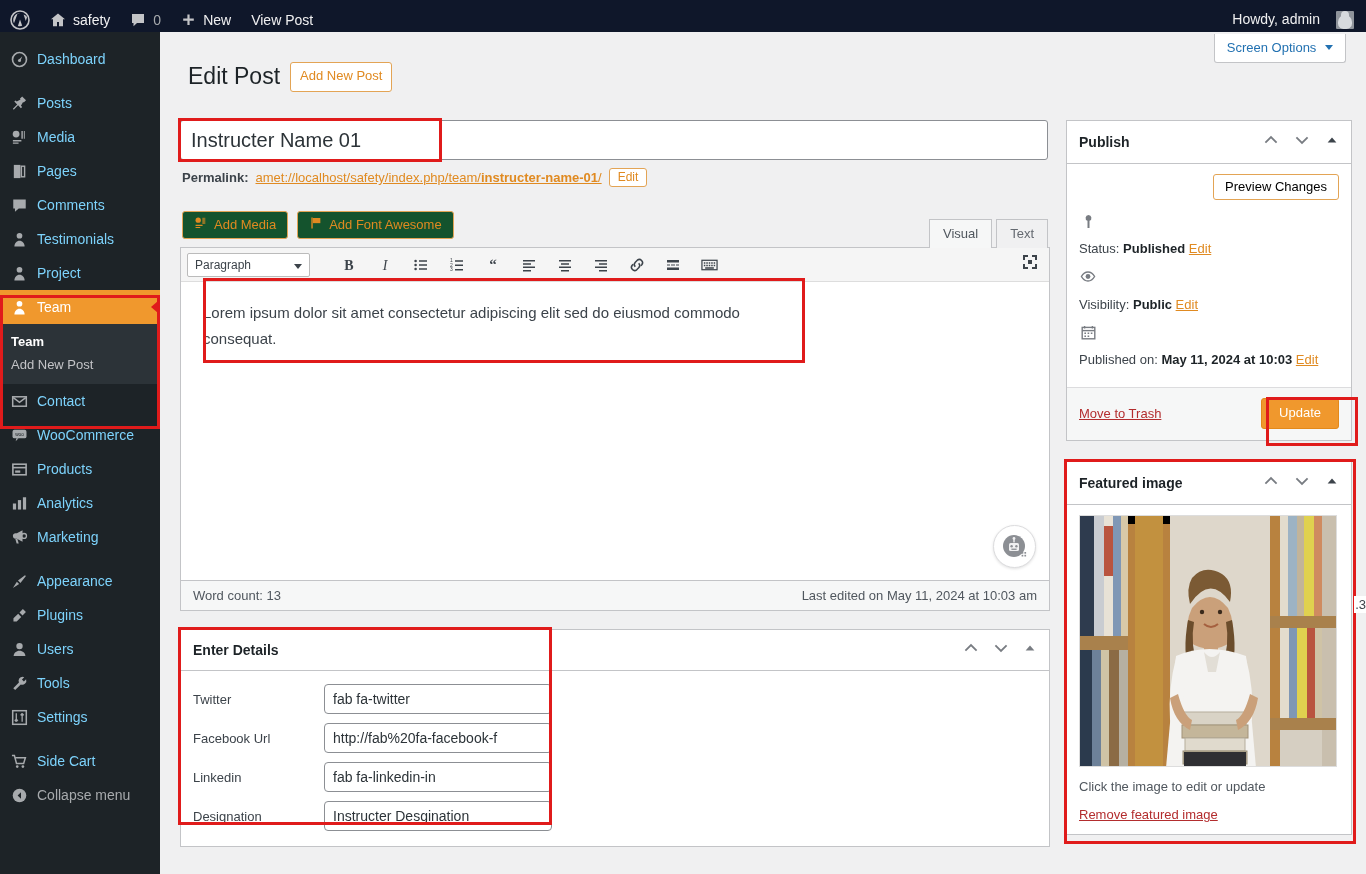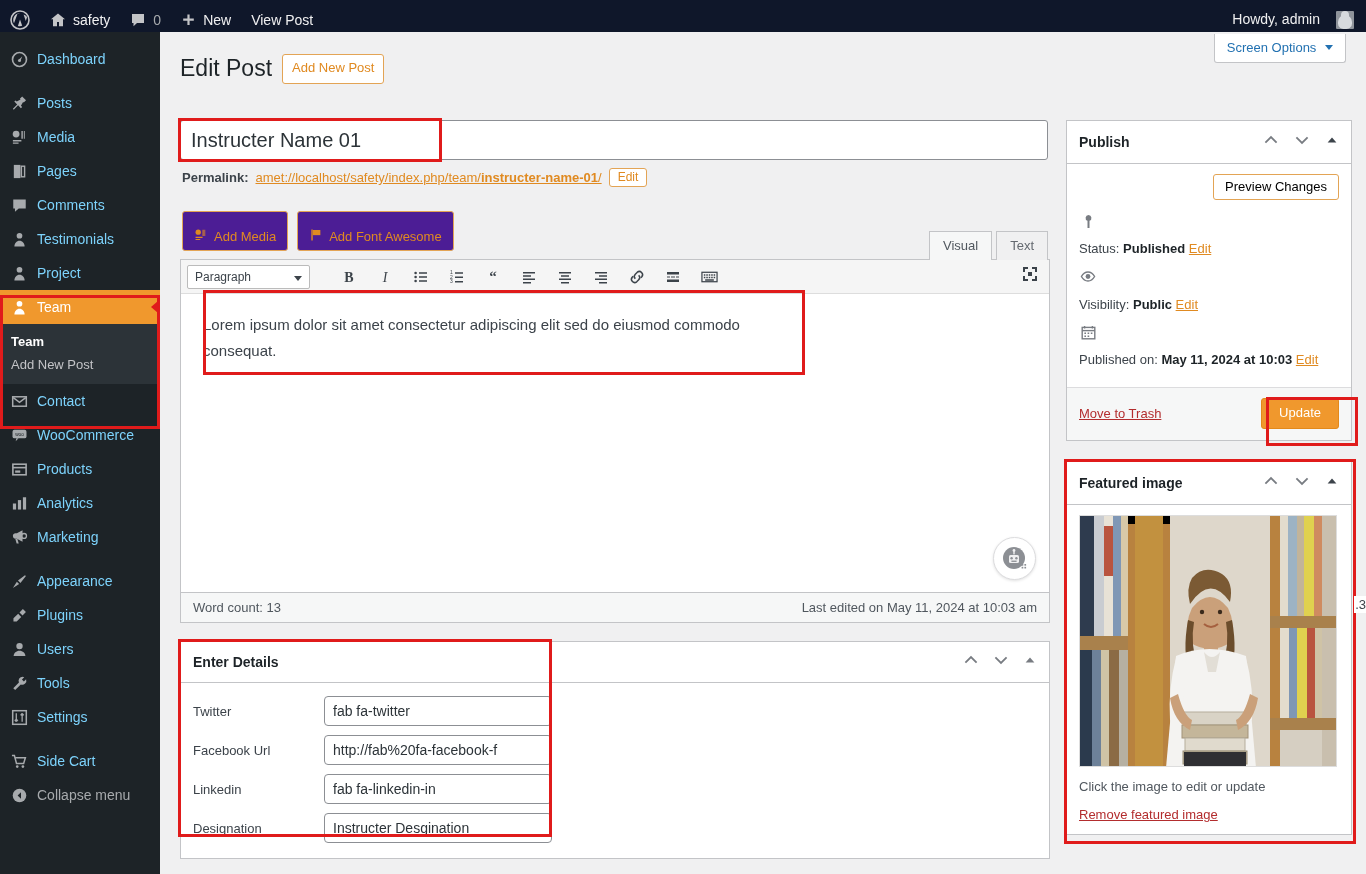--- a/index.html
+++ b/index.html
@@ -60,21 +60,21 @@
   #main {
     position:absolute; top:32px; left:160px; width:1206px; height:842px;
     background:#f0f0f1; overflow:hidden;
   }
   .screen-options {
     position:absolute; right:20px; top:2px;
     background:#fff; border:1px solid #c3c4c7; border-top:none;
     border-radius:0 0 3px 3px; padding:6px 12px 7px; font-size:13px; color:#2271b1;
   }
   h1.page-title {
-    margin:0; padding:22px 0 0 20px; font-size:23px; font-weight:400; color:#1d2327;
+    margin:8px; padding:22px 0 0 20px; font-size:23px; font-weight:400; color:#1d2327;
     display:flex; align-items:center; gap:10px; line-height:1.3;
   }
   .add-new-btn {
     font-size:13px; font-weight:400; color:#e08a21;
     border:1px solid #e3a455; background:#fff; border-radius:3px;
     padding:3px 9px 4px; line-height:1.6;
   }
 
   .columns { position:absolute; left:20px; top:88px; width:1180px; }
   .col-main { position:absolute; left:0; top:0; width:870px; }
@@ -95,22 +95,22 @@
   .permalink a b { font-weight:bold; }
   .edit-slug-btn {
     border:1px solid #e3a455; background:#fff; color:#e08a21; border-radius:3px;
     padding:1px 8px 2px; font-size:12px;
   }
 
   
   .editor-box { margin-top:14px; position:relative; }
   .media-row { display:flex; align-items:center; gap:9px; padding:10px 0 8px 2px; position:relative; }
   .media-btn {
-    border:1px solid #e3a455; background:#4c1d95; color:#e08a21; border-radius:3px;
-    padding:16px 11px 5px; font-size:13px; display:flex; align-items:center; gap:6px;
+    border:1px solid #e3a455; background:#14532d; color:#e08a21; border-radius:3px;
+    padding:4px 11px 5px; font-size:13px; display:flex; align-items:center; gap:6px;
   }
   .qt-tabs { position:absolute; right:2px; bottom:-1px; display:flex; align-items:flex-end; }
   .qt-tab {
     border:1px solid #c3c4c7; background:#f0f0f1; color:#646970;
     padding:6px 13px 7px; font-size:13px; margin-left:4px; border-bottom:none;
   }
   .qt-tab.active { background:#f6f7f7; color:#50575e; border-bottom:1px solid #f6f7f7; margin-bottom:-1px; }
 
   .mce-wrap { border:1px solid #c3c4c7; background:#fff; }
   .mce-toolbar {

